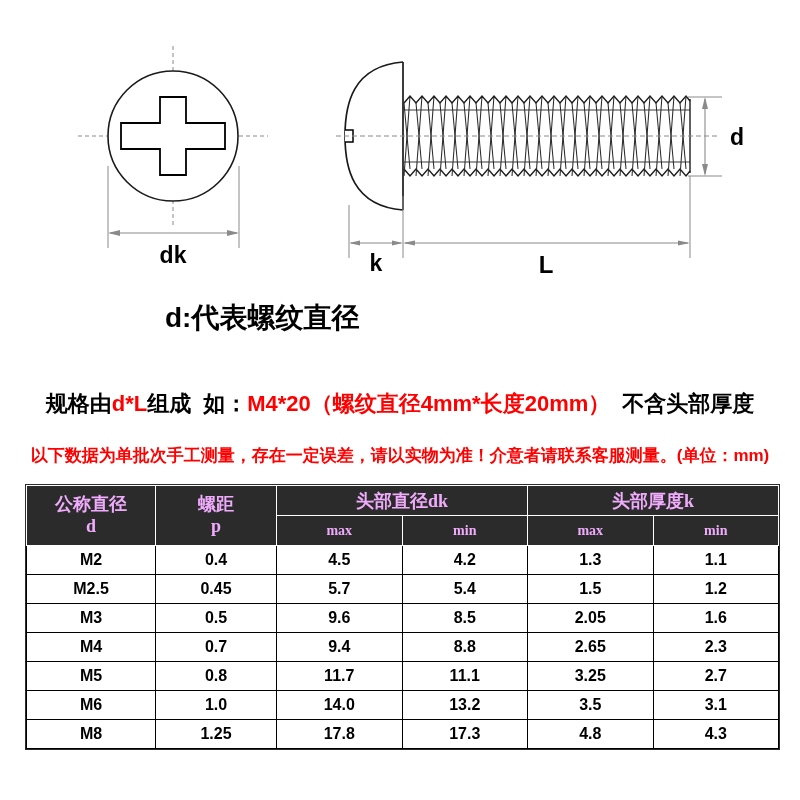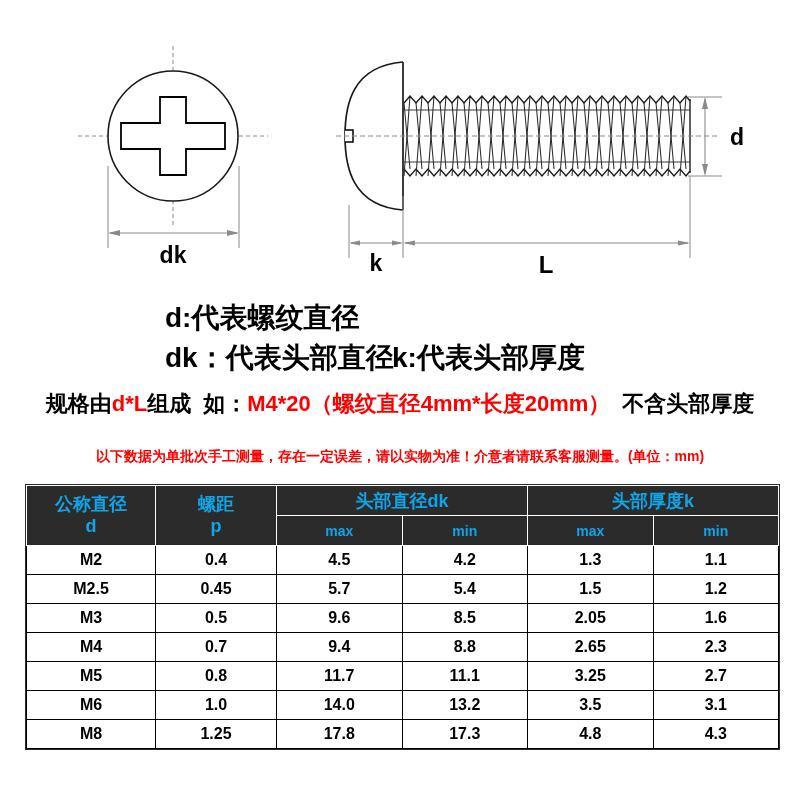--- a/index.html
+++ b/index.html
@@ -70,21 +70,21 @@
 
   
   #warning-note {
     position: absolute;
     left: 0;
     top: 442px;
     width: 800px;
     height: 28px;
     text-align: center;
     color: #ff0000;
-    font-size: 14px;
+    font-size: 17px;
     font-weight: bold;
     line-height: 28px;
     white-space: nowrap;
   }
 
   
   #spec-table-wrap {
     position: absolute;
     left: 25px;
     top: 484px;
@@ -97,24 +97,25 @@
   }
   table.spec-table th,
   table.spec-table td {
     text-align: center;
     vertical-align: middle;
     font-weight: bold;
   }
   
   table.spec-table thead th {
     background: #2b2b2b;
-    color: #0ea5e9;
+    color: #f0abfc;
     border: 1px solid #ffffff;
     font-size: 18px;
     padding: 0;
+    font-family: Liberation Serif, serif;
   }
   table.spec-table thead th.h-tall {
     height: 58px;
     line-height: 1.18;
   }
   table.spec-table thead th.h-top {
     height: 29px;
   }
   table.spec-table thead th.h-sub {
     height: 29px;
@@ -256,24 +257,20 @@
       <polygon points="690,243 678,240.5 678,245.5" fill="#8a8a8a"></polygon>
       <text x="546" y="273" text-anchor="middle" font-family="Liberation Sans, sans-serif" font-size="24" font-weight="bold" fill="#000000">L</text>
     </g>
   </svg>
 </div>
 
 <div id="legend-block">
   <div class="legend-row">
     <span class="legend-cell legend-left">d:代表螺纹直径</span>
   </div>
-  <div class="legend-row">
-    <span class="legend-cell legend-left">dk：代表头部直径</span>
-    <span class="legend-cell legend-right">k:代表头部厚度</span>
-  </div>
 </div>
 
 <div id="spec-line">
   <span>规格由</span><span class="red">d*L</span><span>组成</span><span class="gap-sm"></span><span>如：</span><span class="red">M4*20（螺纹直径4mm*长度20mm）</span><span class="gap-sm"></span><span>不含头部厚度</span>
 </div>
 
 <div id="warning-note">以下数据为单批次手工测量，存在一定误差，请以实物为准！介意者请联系客服测量。(单位：mm)</div>
 
 <div id="spec-table-wrap">
   <table class="spec-table">

